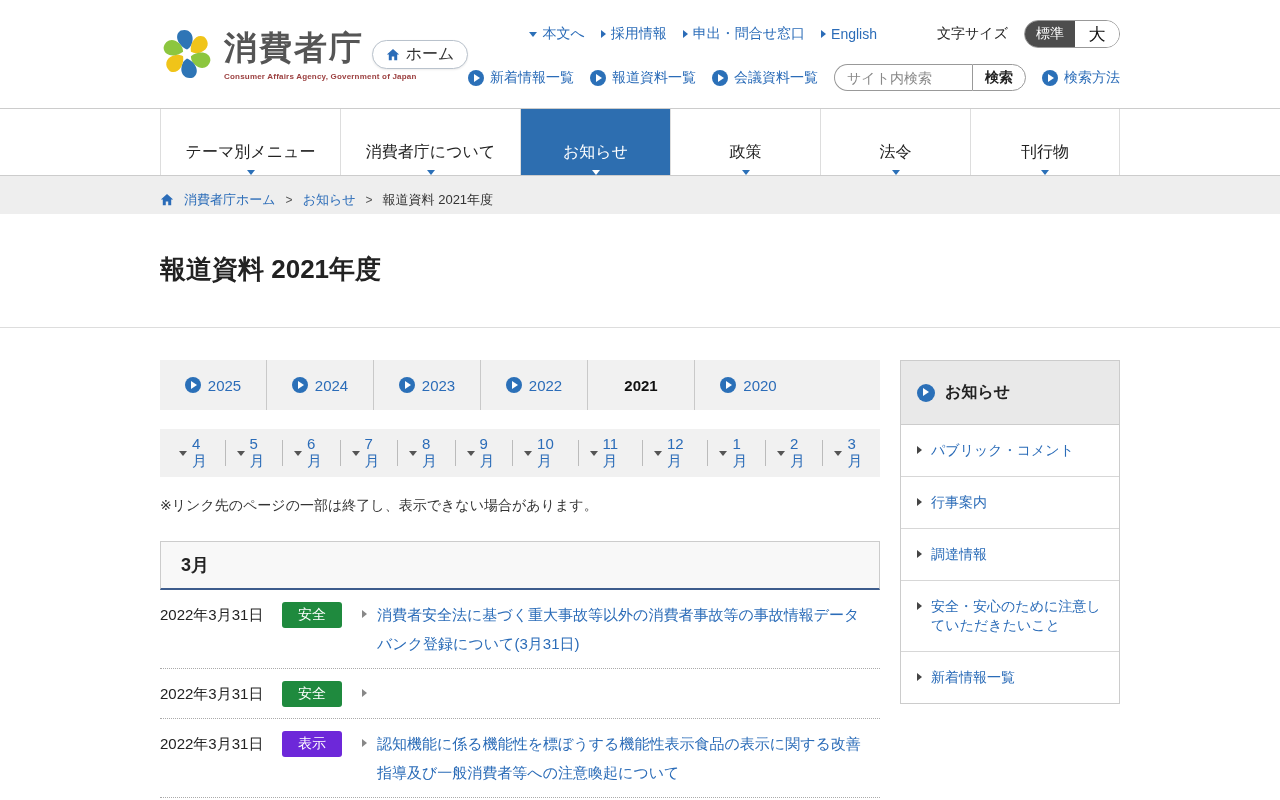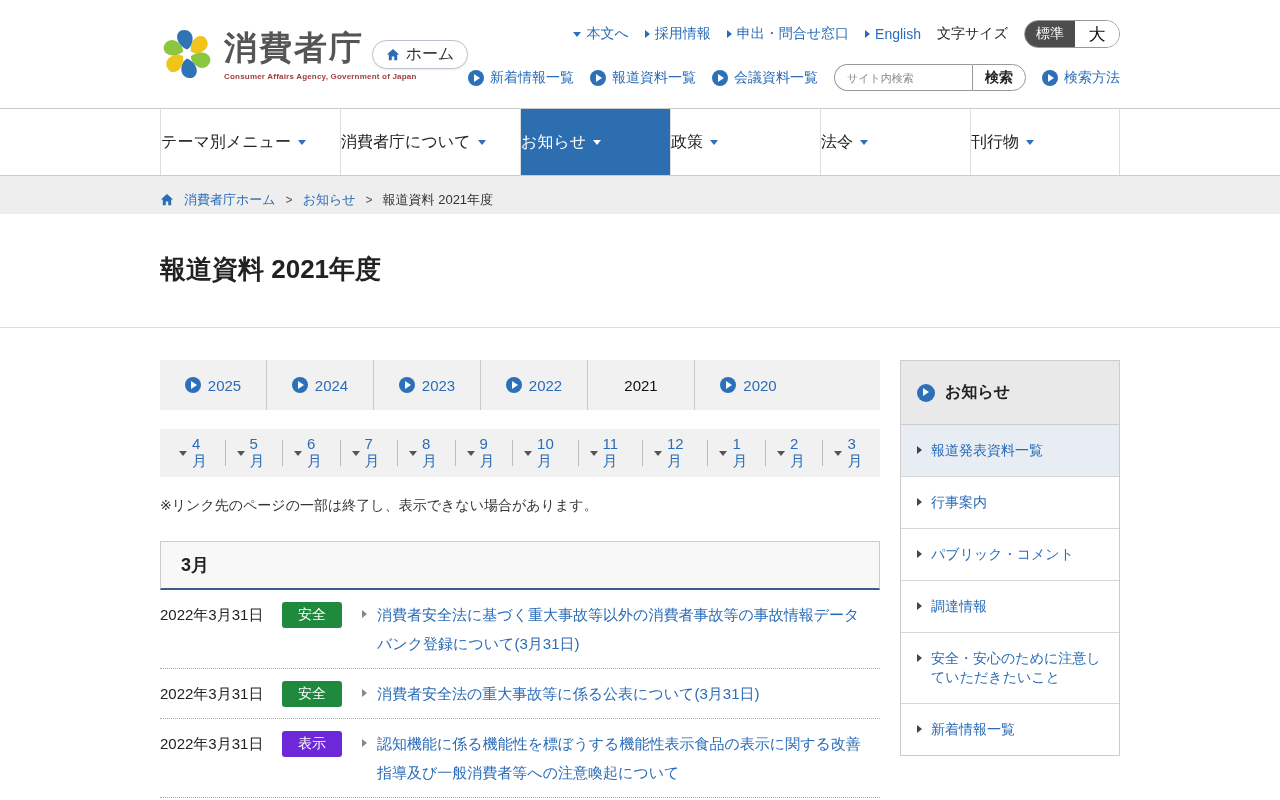--- a/index.html
+++ b/index.html
@@ -13,51 +13,51 @@
   .logo-wrap { position:absolute; left:0; top:26px; display:flex; align-items:flex-start; }
   .logo-mark { width:54px; height:56px; }
   .logo-text { margin-left:10px; }
   .logo-title { font-size:33px; font-weight:bold; color:#555; letter-spacing:2px; line-height:44px; }
   .logo-sub { font-size:8px; color:#9c4040; font-weight:bold; margin-top:2px; letter-spacing:0.2px; }
   .home-pill { position:absolute; left:212px; top:40px; width:96px; height:29px; border:1px solid #b9c2cc;
     border-radius:15px; background:#fff; box-shadow:0 1px 2px rgba(0,0,0,.08); display:flex; align-items:center;
     justify-content:center; gap:6px; font-size:16px; color:#333; cursor:pointer; }
   .utility-row { position:absolute; right:0; top:20px; display:flex; align-items:center; gap:16px; font-size:14px; }
   .u-link { display:flex; align-items:center; gap:5px; }
-  .fs-label { color:#222; font-size:14px; }
+  .fs-label { color:#222; font-size:14px;margin-left:44px; }
   .fs-pill { display:flex; border:1px solid #999; border-radius:15px; overflow:hidden; height:28px; }
   .fs-std { background:#4d4d4d; color:#fff; width:50px; font-size:14px; display:flex; align-items:center; justify-content:center; cursor:pointer; }
   .fs-big { background:#fff; color:#111; width:44px; font-size:17px; display:flex; align-items:center; justify-content:center; cursor:pointer; }
   .quick-row { position:absolute; right:0; top:64px; display:flex; align-items:center; gap:16px; font-size:14px; }
   .q-link { display:flex; align-items:center; gap:6px; }
   .search-group { display:flex; align-items:center; }
   .search-input { width:138px; height:27px; border:1px solid #999; border-right:none; border-radius:14px 0 0 14px;
-    padding:0 12px; font-size:11px; color:#0f172a; outline:none; font-family:inherit; }
+    padding:0 12px; font-size:14px; color:#0f172a; outline:none; font-family:inherit; }
   .search-input::placeholder { color:#888; }
   .search-btn { height:27px; width:54px; border:1px solid #999; border-radius:0 14px 14px 0; background:#fff;
     font-size:14px; font-weight:bold; color:#222; cursor:pointer; font-family:inherit; }
 
   
   .cicon { width:16px; height:16px; min-width:16px; border-radius:50%; background:#2b70b8; position:relative; display:inline-block; }
   .cicon::after { content:''; position:absolute; left:6px; top:4px; border-left:6px solid #fff;
     border-top:4px solid transparent; border-bottom:4px solid transparent; }
   .tri-r { display:inline-block; width:0; height:0; border-left:5px solid #2b6cb8;
     border-top:4px solid transparent; border-bottom:4px solid transparent; }
   .tri-r.dark { border-left-color:#444; }
   .tri-r.gray { border-left-color:#888; }
   .tri-d { display:inline-block; width:0; height:0; border-top:5px solid #2b70b8;
     border-left:4px solid transparent; border-right:4px solid transparent; }
   .tri-d.dark { border-top-color:#555; }
   .tri-d.white { border-top-color:#fff; }
 
   
   .nav { border-top:1px solid #ccc; border-bottom:1px solid #ccc; background:#fff; }
   .nav-inner { display:flex; }
-  .nav-tab { height:66px; border-left:1px solid #ddd; display:flex; flex-direction:row; align-items:center;
-    justify-content:flex-start; gap:7px; font-size:16px; color:#222; cursor:pointer; background:#fff; }
+  .nav-tab { height:66px; border-left:1px solid #ddd; display:flex; flex-direction:column; align-items:center;
+    justify-content:flex-end; gap:7px; font-size:16px; color:#222; cursor:pointer; background:#fff; }
   .nav-tab:last-child { border-right:1px solid #ddd; }
   .nav-tab.w180 { width:180px; } .nav-tab.w150 { width:150px; }
   .nav-tab.active { background:#2d6eb0; color:#fff; }
 
   
   .breadcrumb { background:#eee; height:38px; }
   .bc-inner { display:flex; align-items:center; height:48px; gap:10px; font-size:13px; }
   .bc-sep { color:#555; font-size:12px; }
   .bc-current { color:#333; }
 
@@ -67,21 +67,21 @@
 
   
   .content { display:flex; gap:20px; padding-top:32px; }
   .main-col { width:720px; }
   .side-col { width:220px; }
 
   
   .year-bar { background:#f1f1f1; height:50px; display:flex; align-items:stretch; }
   .year-cell { width:107px; display:flex; align-items:center; justify-content:center; gap:7px; font-size:15px; }
   .year-cell.bordered { border-right:1px solid #c9c9c9; }
-  .year-current { font-weight:normal; color:#111; }
+  .year-current { font-weight:bold; color:#111; }
 
   
   .month-bar { background:#f1f1f1; height:48px; margin-top:19px; display:flex; align-items:center; padding-left:8px; }
   .month-cell { display:flex; align-items:center; gap:5px; padding:0 11px; font-size:15px; height:26px;
     border-right:1px solid #bbb; }
   .month-cell:last-child { border-right:none; }
 
   .notice { margin-top:20px; font-size:14px; color:#333; }
 
   
@@ -336,52 +336,47 @@
       <div class="news-row">
         <span class="news-date">2022年3月31日</span>
         <span class="news-badge" style="background-color: rgb(31, 138, 62);">安全</span>
         <span class="tri-r gray news-arrow"></span>
         <span class="news-link link">消費者安全法に基づく重大事故等以外の消費者事故等の事故情報データバンク登録について(3月31日)</span>
       </div>
       <div class="news-row">
         <span class="news-date">2022年3月31日</span>
         <span class="news-badge" style="background-color: rgb(31, 138, 62);">安全</span>
         <span class="tri-r gray news-arrow"></span>
-        <span class="news-link link">消費者安全法の重大事故等に係る公表について(3月31日)</span>
       </div>
       <div class="news-row">
         <span class="news-date">2022年3月31日</span>
         <span class="news-badge" style="background-color: #6d28d9;">表示</span>
         <span class="tri-r gray news-arrow"></span>
         <span class="news-link link">認知機能に係る機能性を標ぼうする機能性表示食品の表示に関する改善指導及び一般消費者等への注意喚起について</span>
       </div>
 
     </div>
   </div>
 
   <div class="side-col">
     <div class="side-box">
       <div class="side-head">
         <span class="cicon" style="width:18px;height:18px;min-width:18px;"></span>
         <span class="side-head-title">お知らせ</span>
       </div>
-      <div class="side-item current">
-        <span class="tri-r dark"></span>
-        <span class="link">報道発表資料一覧</span>
+      <div class="side-item">
+        <span class="tri-r dark"></span>
+        <span class="link">パブリック・コメント</span>
       </div>
       <div class="side-item">
         <span class="tri-r dark"></span>
         <span class="link">行事案内</span>
       </div>
       <div class="side-item">
         <span class="tri-r dark"></span>
-        <span class="link">パブリック・コメント</span>
-      </div>
-      <div class="side-item">
-        <span class="tri-r dark"></span>
         <span class="link">調達情報</span>
       </div>
       <div class="side-item">
         <span class="tri-r dark"></span>
         <span class="link">安全・安心のために注意していただきたいこと</span>
       </div>
       <div class="side-item">
         <span class="tri-r dark"></span>
         <span class="link">新着情報一覧</span>
       </div>

